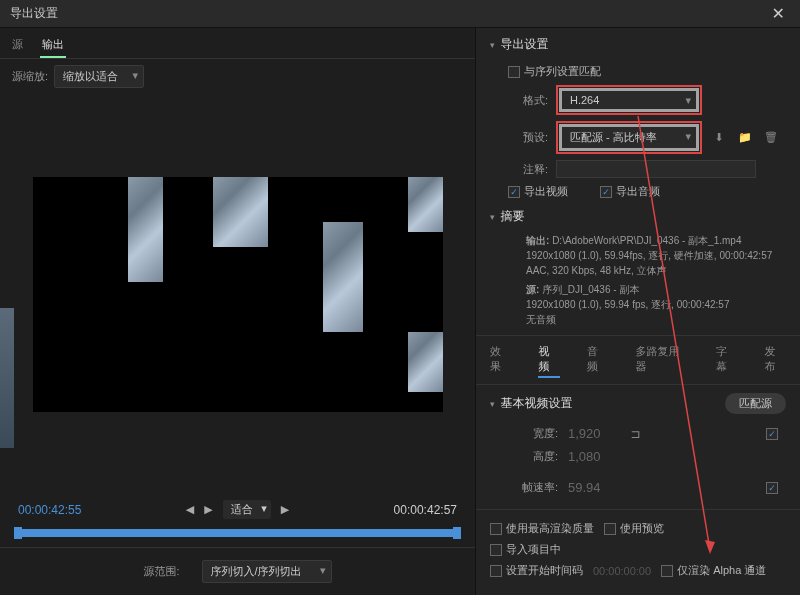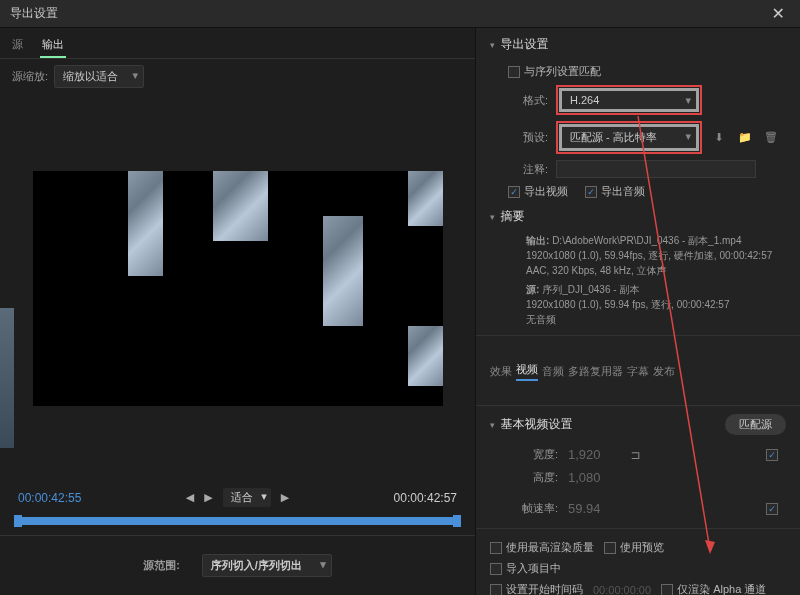--- a/index.html
+++ b/index.html
@@ -38,21 +38,21 @@
     .nav-btn { color: #aaa; cursor: pointer; font-size: 11px; }
     .fit-dd { background: #2a2a2a; padding: 2px 18px 2px 8px; border-radius: 2px; position: relative; color: #ccc; }
     .fit-dd::after { content: "▾"; position: absolute; right: 4px; }
     .tc-right { color: #ccc; font-size: 12px; }
     
     .timeline { padding: 4px 18px 10px; }
     .tl-bar { height: 8px; background: linear-gradient(90deg, #4a90d9 0%, #4a90d9 100%); border-radius: 0; position: relative; }
     .tl-handle-l { position: absolute; left: -4px; top: -2px; width: 8px; height: 12px; background: #4a90d9; }
     .tl-handle-r { position: absolute; right: -4px; top: -2px; width: 8px; height: 12px; background: #4a90d9; }
     
-    .source-range { display: flex; align-items: center; justify-content: center; padding: 18px; gap: 22px; border-top: 1px solid #333; font-weight: bold; }
+    .source-range { display: flex; align-items: center; justify-content: center; padding: 12px; gap: 22px; border-top: 1px solid #333; }
     
     .section { padding: 8px 14px; }
     .section-header { display: flex; align-items: center; gap: 6px; color: #ddd; margin-bottom: 8px; font-size: 12px; }
     .caret { color: #888; font-size: 9px; }
     
     .form-row { display: flex; align-items: center; padding: 3px 0 3px 18px; gap: 8px; }
     .form-label { color: #999; width: 40px; text-align: right; font-size: 11px; }
     .highlight-box { border: 2px solid #d44; padding: 1px; }
     .dd-wide { background: #2a2a2a; color: #ccc; padding: 3px 20px 3px 8px; border: 3px solid #a3a3a3; position: relative; width: 140px; font-size: 11px; }
     .dd-wide::after { content: "▾"; position: absolute; right: 5px; color: #888; }
@@ -60,21 +60,21 @@
     .icon-btn { width: 18px; height: 18px; display: inline-flex; align-items: center; justify-content: center; color: #888; cursor: pointer; }
     
     .checkbox { display: inline-flex; align-items: center; gap: 4px; }
     .cb { width: 12px; height: 12px; border: 1px solid #666; background: #2a2a2a; display: inline-flex; align-items: center; justify-content: center; font-size: 9px; color: #4a90d9; }
     .cb.checked::before { content: "✓"; }
     
     .link { color: #4a90d9; }
     
     .summary-text { color: #999; font-size: 10px; line-height: 1.5; padding-left: 36px; }
     
-    .effect-tabs { display: flex; gap: 4px; padding: 24px 14px; border-top: 1px solid #333; border-bottom: 1px solid #333; font-size: 11px; align-items: flex-end; }
+    .effect-tabs { display: flex; gap: 27px; padding: 6px 14px; border-top: 1px solid #333; border-bottom: 1px solid #333; font-size: 11px; }
     .effect-tab { color: #888; cursor: pointer; padding: 2px 0; }
     .effect-tab.active { color: #ddd; border-bottom: 2px solid #4a90d9; }
     
     .match-btn { background: #3a3a3a; color: #ccc; padding: 3px 14px; border-radius: 12px; border: none; cursor: pointer; font-size: 11px; margin-left: auto; }
     
     .setting-row { display: flex; align-items: center; padding: 4px 0 4px 28px; gap: 10px; }
     .setting-label { color: #999; width: 40px; text-align: right; font-size: 11px; }
     .setting-val { color: #666; font-size: 13px; }
     .link-icon { color: #888; font-size: 12px; }
     .cb-right { margin-left: auto; margin-right: 8px; }
@@ -159,21 +159,21 @@
             <div class="dd-wide">匹配源 - 高比特率</div>
           </span>
         <span class="icon-btn">⬇</span>
         <span class="icon-btn">📁</span>
         <span class="icon-btn">🗑</span>
       </div>
       <div class="form-row">
         <span class="form-label">注释:</span>
         <div style="background:#2a2a2a;width:200px;height:18px;border:1px solid #3a3a3a"></div>
       </div>
-      <div class="form-row" style="gap:17px">
+      <div class="form-row" style="gap:32px">
         <span class="checkbox">
             <span class="cb checked"></span>
             <span>导出视频</span>
           </span>
         <span class="checkbox">
             <span class="cb checked"></span>
             <span>导出音频</span>
           </span>
       </div>
       <div class="section-header" style="margin-top:6px">

